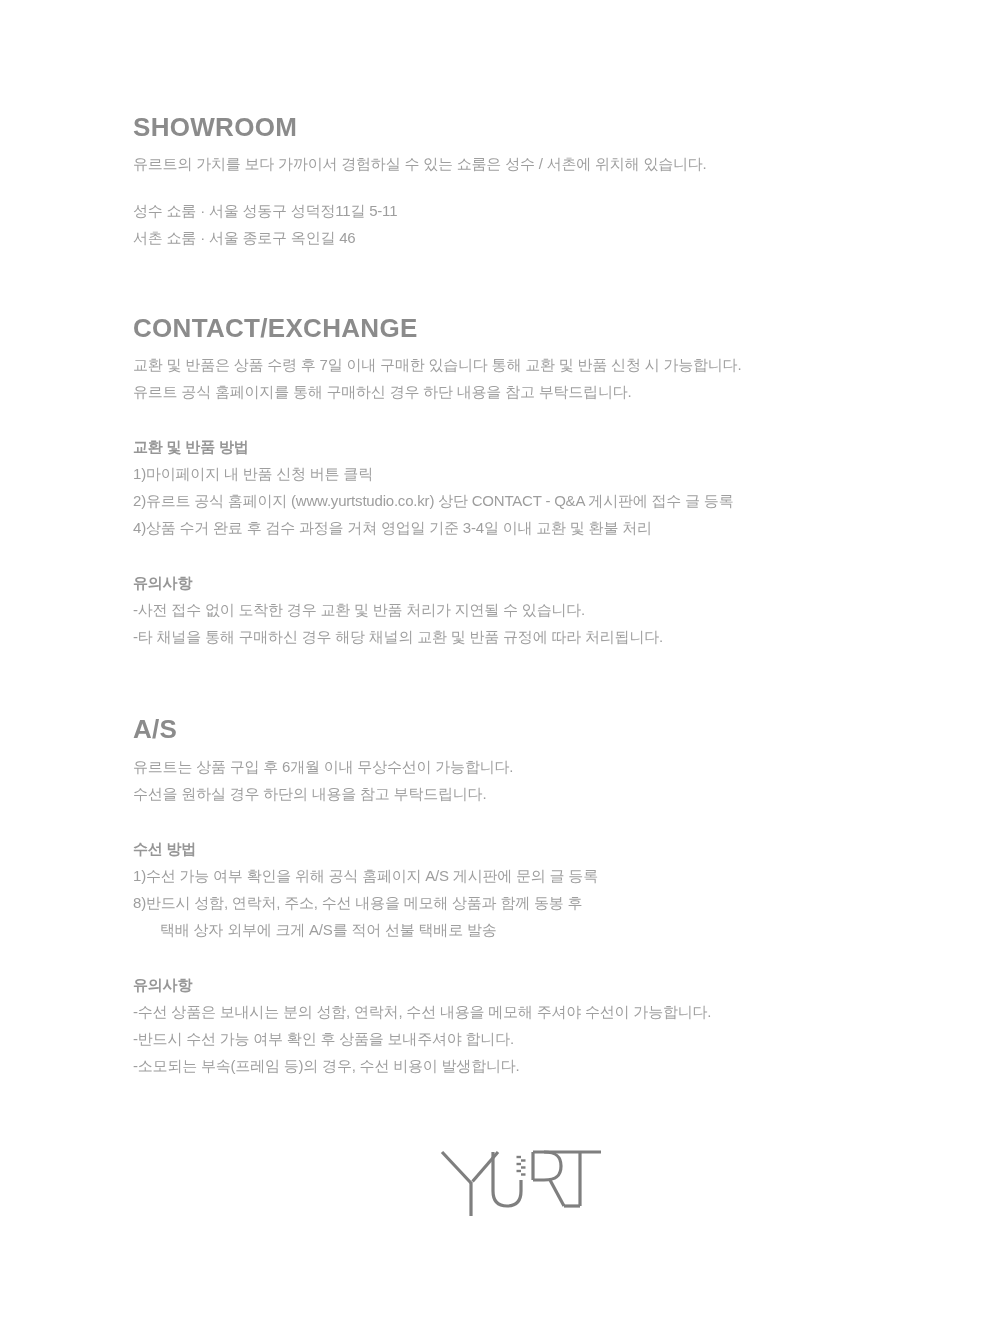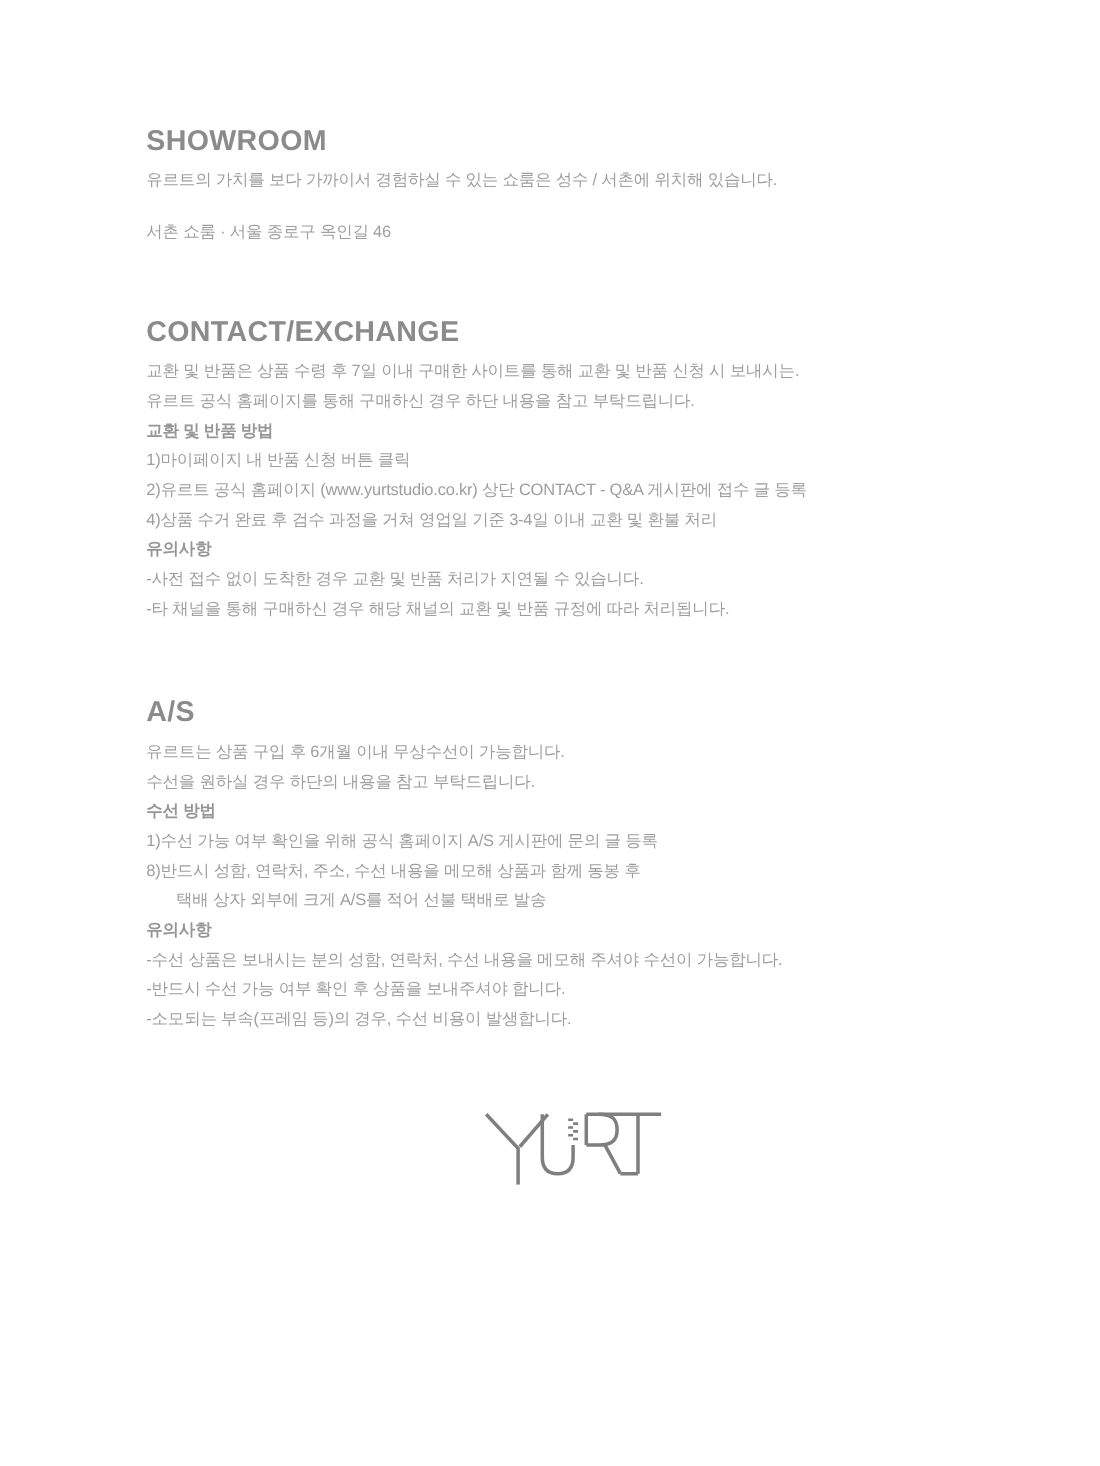--- a/index.html
+++ b/index.html
@@ -14,43 +14,44 @@
   .title {
     font-size: 26px; font-weight: 700; color: #8b8b8b;
     letter-spacing: 0.3px; line-height: 1.2; margin: 0 0 7px 0;
   }
   .line {
     font-size: 15px; line-height: 27px; color: #9e9e9e; margin: 0;
     letter-spacing: -0.2px;
   }
   .subhead { font-weight: 700; color: #969696; }
   .addr-block { margin-top: 20px; }
-  .block { }
+  .block { margin-top: 28px; }
   #refund-section { margin-top: 62px; }
   #as-section { margin-top: 64px; }
   .indent { padding-left: 27px; }
   .footer { margin-top: 70px; display: flex; justify-content: center; }
   .logo-svg { display: block; }
 </style>
 </head>
 <body>
 
 <div class="page">
 
   <section id="showroom-section">
     <h2 class="title">SHOWROOM</h2>
     <p class="line">유르트의 가치를 보다 가까이서 경험하실 수 있는 쇼룸은 성수 / 서촌에 위치해 있습니다.</p>
     <div class="addr-block">
+      <p class="line">성수 쇼룸 · 서울 성동구 성덕정11길 5-11</p>
       <p class="line">서촌 쇼룸 · 서울 종로구 옥인길 46</p>
     </div>
   </section>
 
   <section id="refund-section">
     <h2 class="title">CONTACT/EXCHANGE</h2>
-    <p class="line">교환 및 반품은 상품 수령 후 7일 이내 구매한 사이트를 통해 교환 및 반품 신청 시 보내시는.</p>
+    <p class="line">교환 및 반품은 상품 수령 후 7일 이내 구매한 있습니다 통해 교환 및 반품 신청 시 가능합니다.</p>
     <p class="line">유르트 공식 홈페이지를 통해 구매하신 경우 하단 내용을 참고 부탁드립니다.</p>
 
     <div class="block">
       <p class="line subhead">교환 및 반품 방법</p>
       <p class="line">1)마이페이지 내 반품 신청 버튼 클릭</p>
       <p class="line">2)유르트 공식 홈페이지 (www.yurtstudio.co.kr) 상단 CONTACT - Q&amp;A 게시판에 접수 글 등록</p>
       <p class="line">4)상품 수거 완료 후 검수 과정을 거쳐 영업일 기준 3-4일 이내 교환 및 환불 처리</p>
     </div>
 
     <div class="block">

